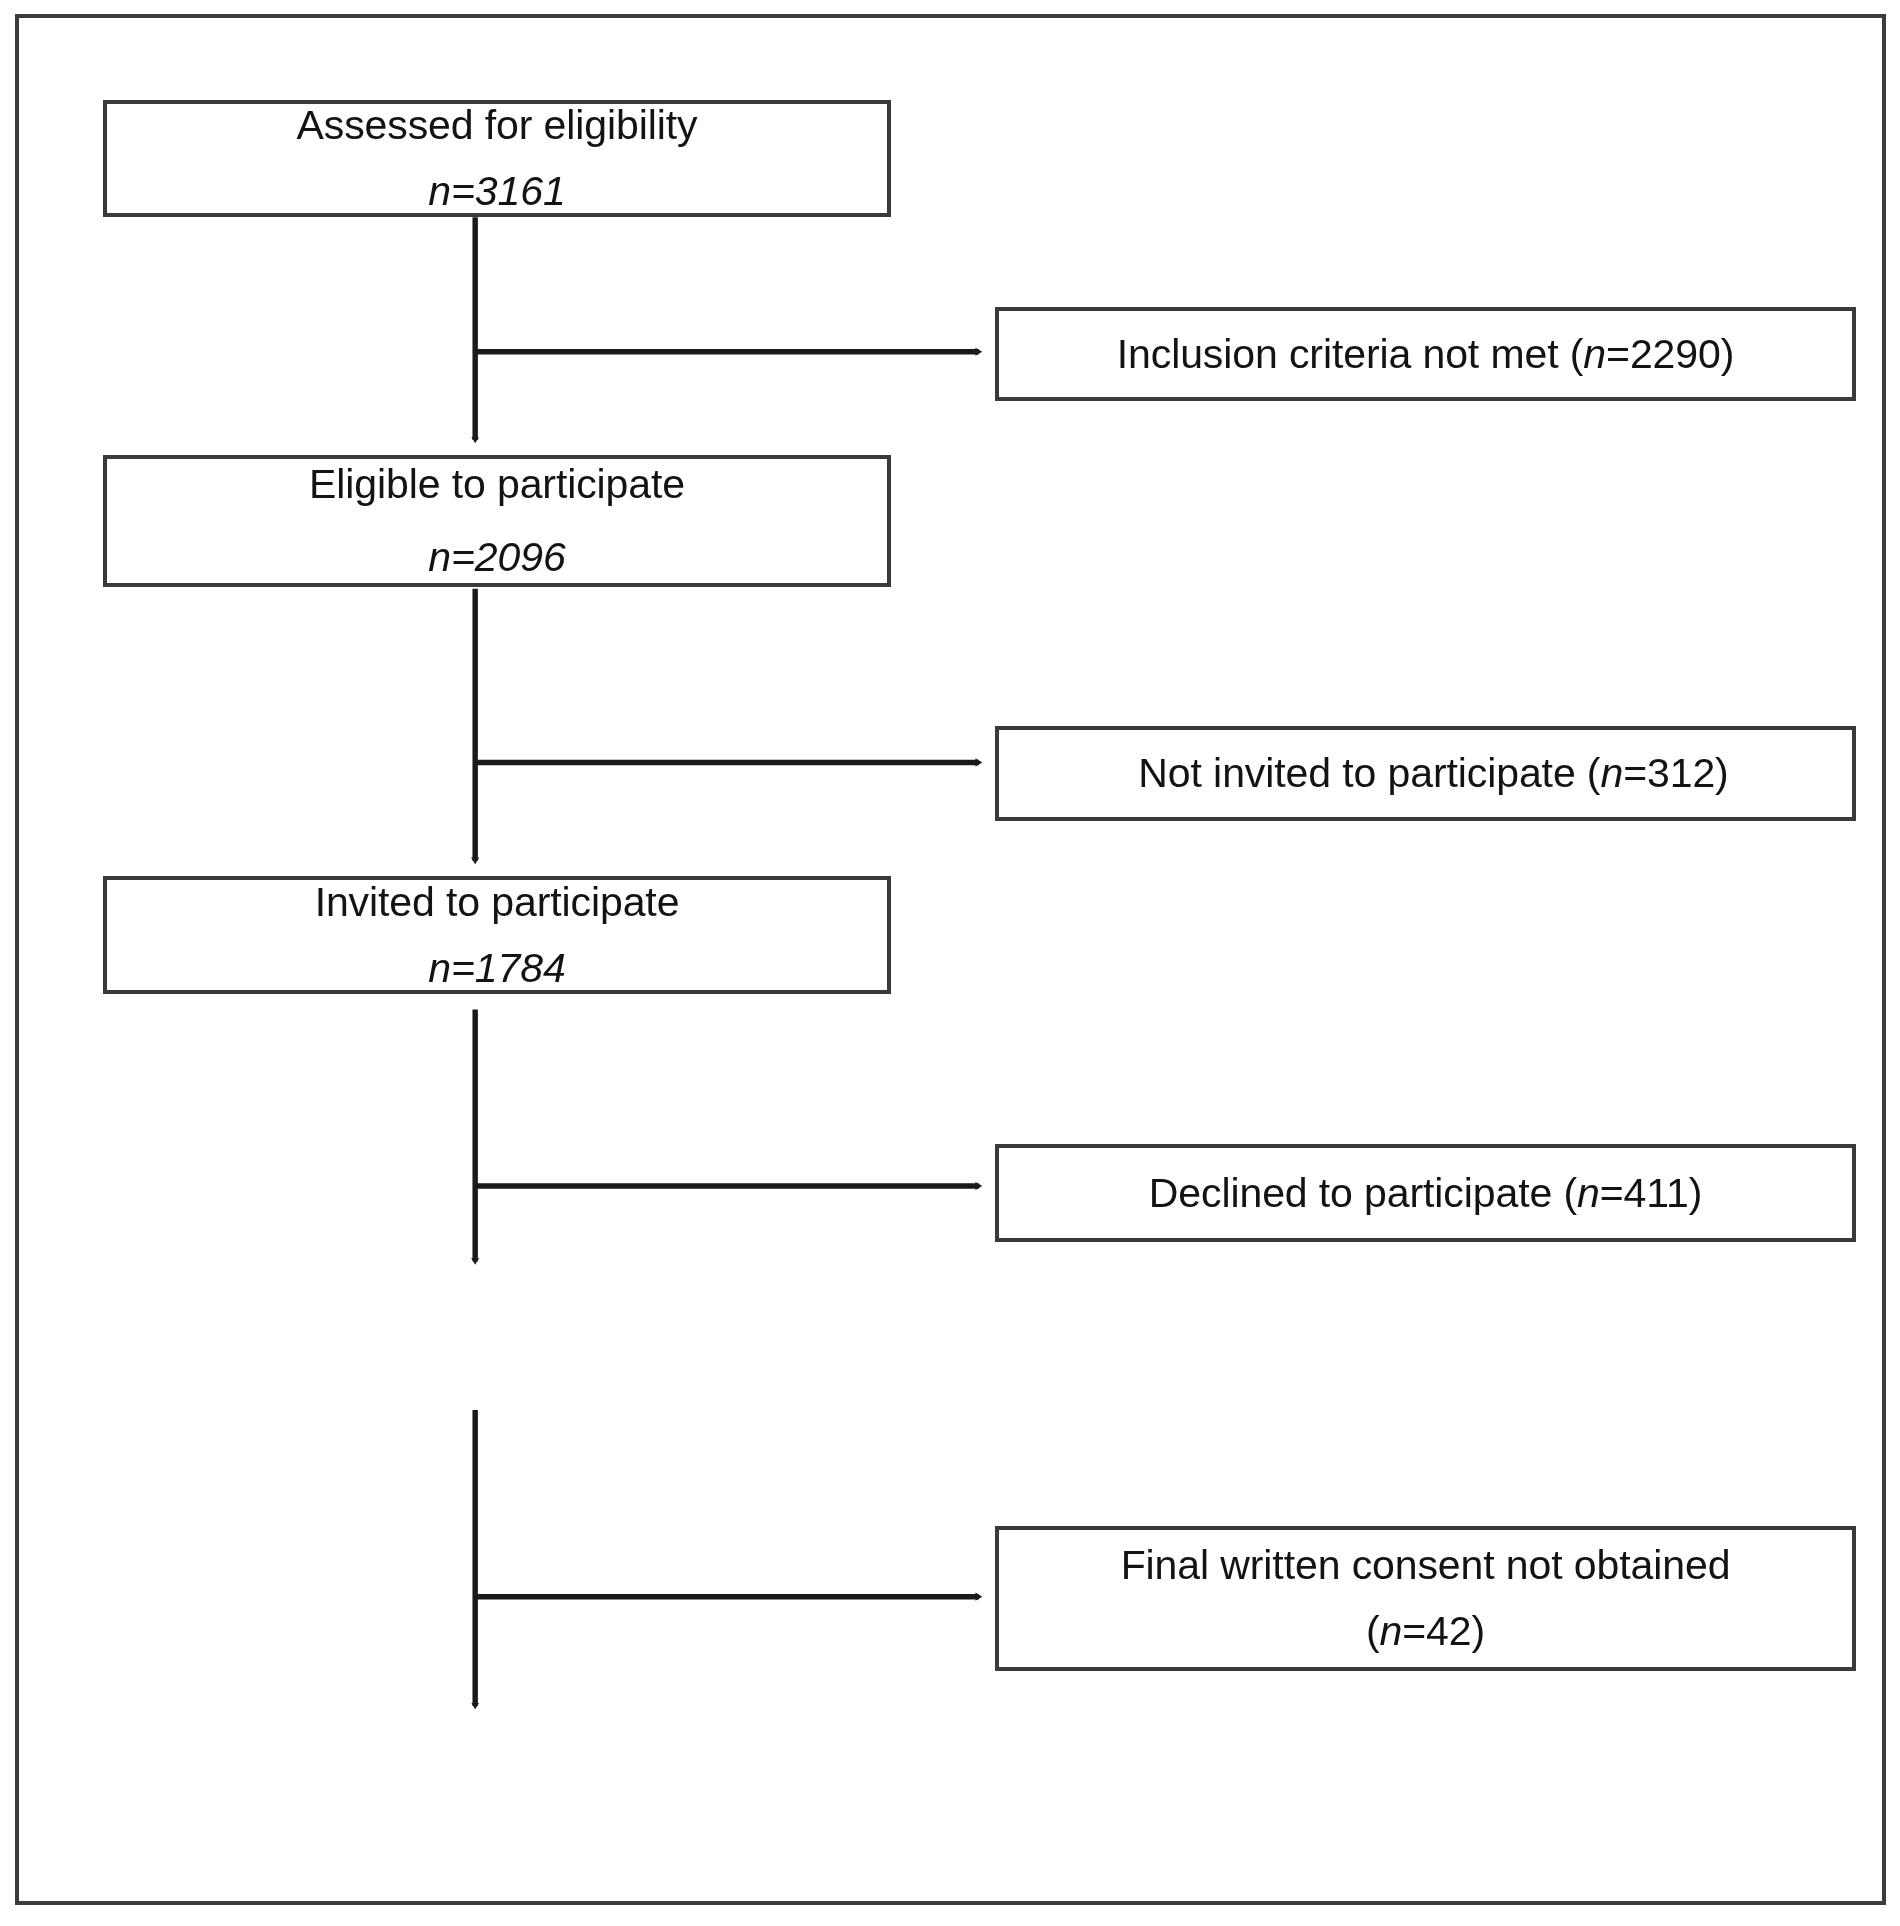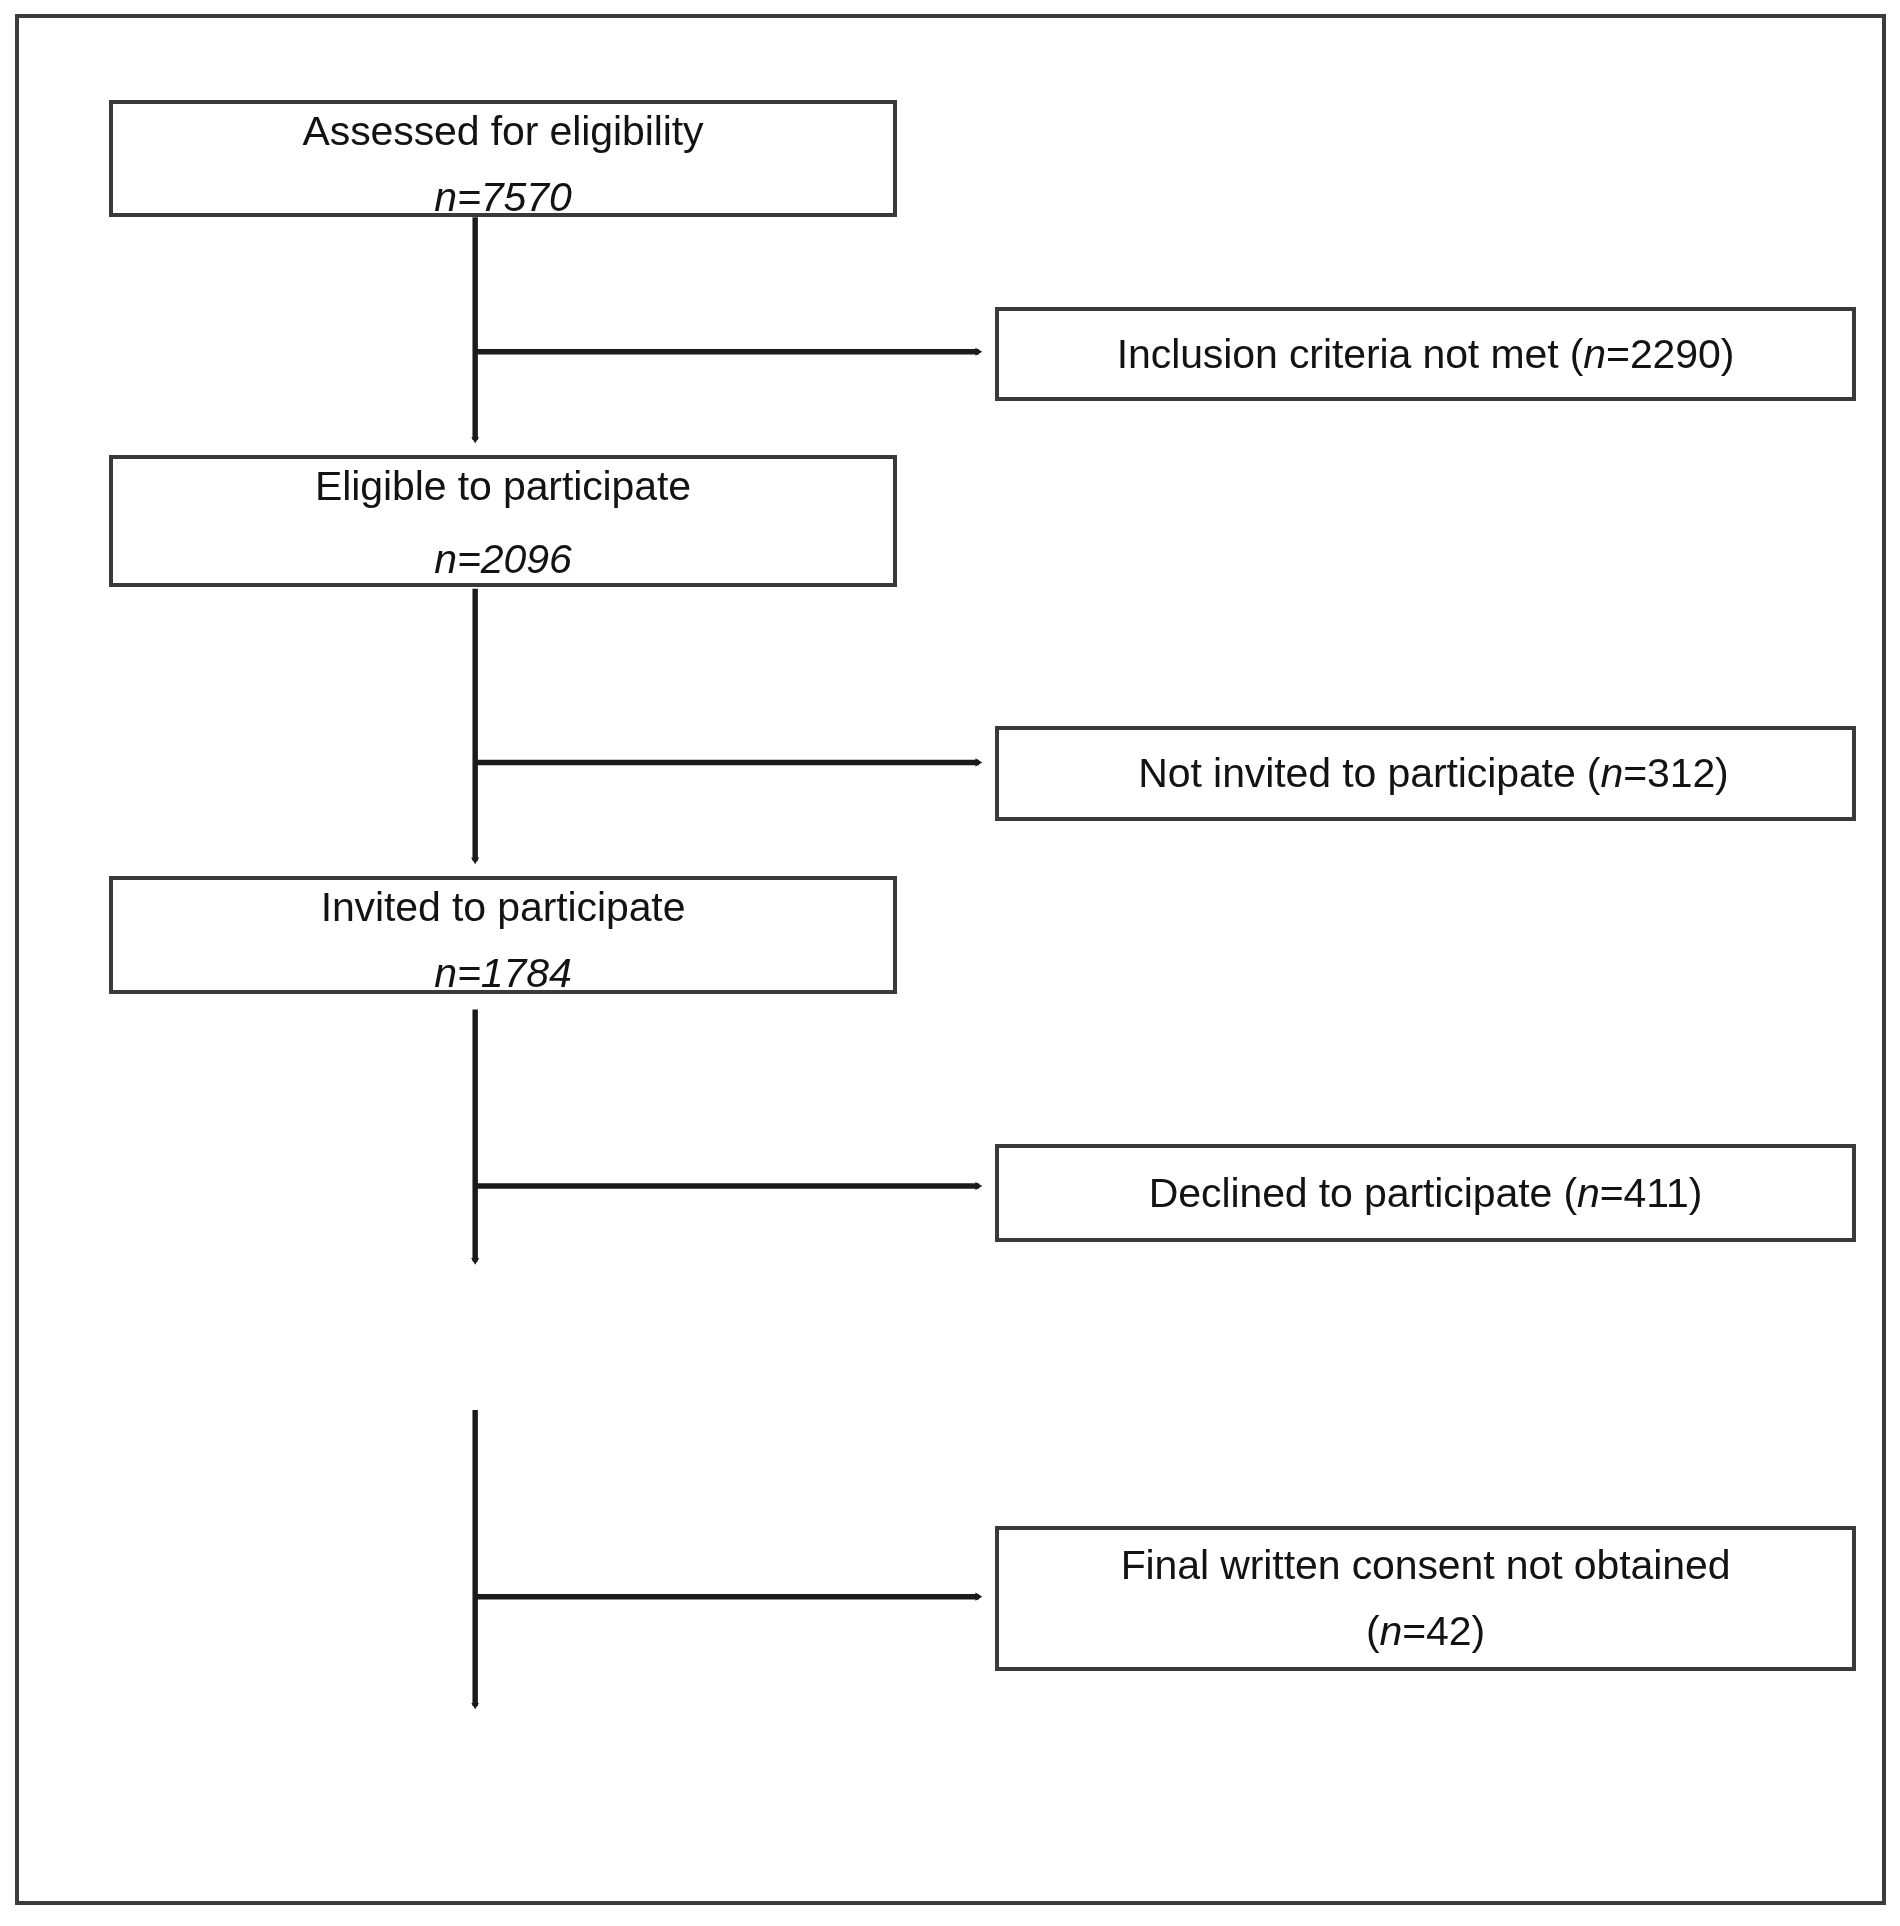--- a/index.html
+++ b/index.html
@@ -37,21 +37,21 @@
     color:#131313;
     font-size:41px;
     line-height:1.34;
     letter-spacing:-0.1px;
   }
   .node .line1{ display:block; white-space:nowrap; }
   .node .line2{ display:block; white-space:nowrap; margin-top:11px; }
   .node .it{ font-style:italic; }
 
   
-  .main-node{ left:109px; width:788px;justify-content:space-between; }
+  .main-node{ left:103px; width:788px; }
   #node-assessed   { top:100px;  height:117px; }
   #node-eligible   { top:455px;  height:132px;gap:7px; }
   #node-invited    { top:876px; height:118px; }
   #node-randomised { top:1276px; height:132px; }
   #node-baseline   { top:1721px; height:163px; }
 
   
   .excl-node{ left:995px; width:861px; }
   #node-excl-inclusion { top:307px;  height:94px; }
   #node-excl-notinvited{ top:726px; height:95px;padding-left:16px; }
@@ -98,21 +98,21 @@
       <line x1="700" y1="1747" x2="1442" y2="1747" marker-end="url(#arrow-right)"></line>
 
       <line x1="700" y1="2077" x2="700" y2="2513" marker-end="url(#arrow-down)"></line>
 
       <line x1="700" y1="2352" x2="1442" y2="2352" marker-end="url(#arrow-right)"></line>
     </g>
   </svg>
 
   <div class="node main-node" id="node-assessed">
     <span class="line1">Assessed for eligibility</span>
-    <span class="line2"><span class="it">n</span><span class="it">=7570</span></span>
+    <span class="line2"><span class="it">n</span><span class="it">=3161</span></span>
   </div>
 
   <div class="node main-node" id="node-eligible">
     <span class="line1">Eligible to participate</span>
     <span class="line2"><span class="it">n</span><span class="it">=2096</span></span>
   </div>
 
   <div class="node main-node" id="node-invited">
     <span class="line1">Invited to participate</span>
     <span class="line2"><span class="it">n</span><span class="it">=1784</span></span>

